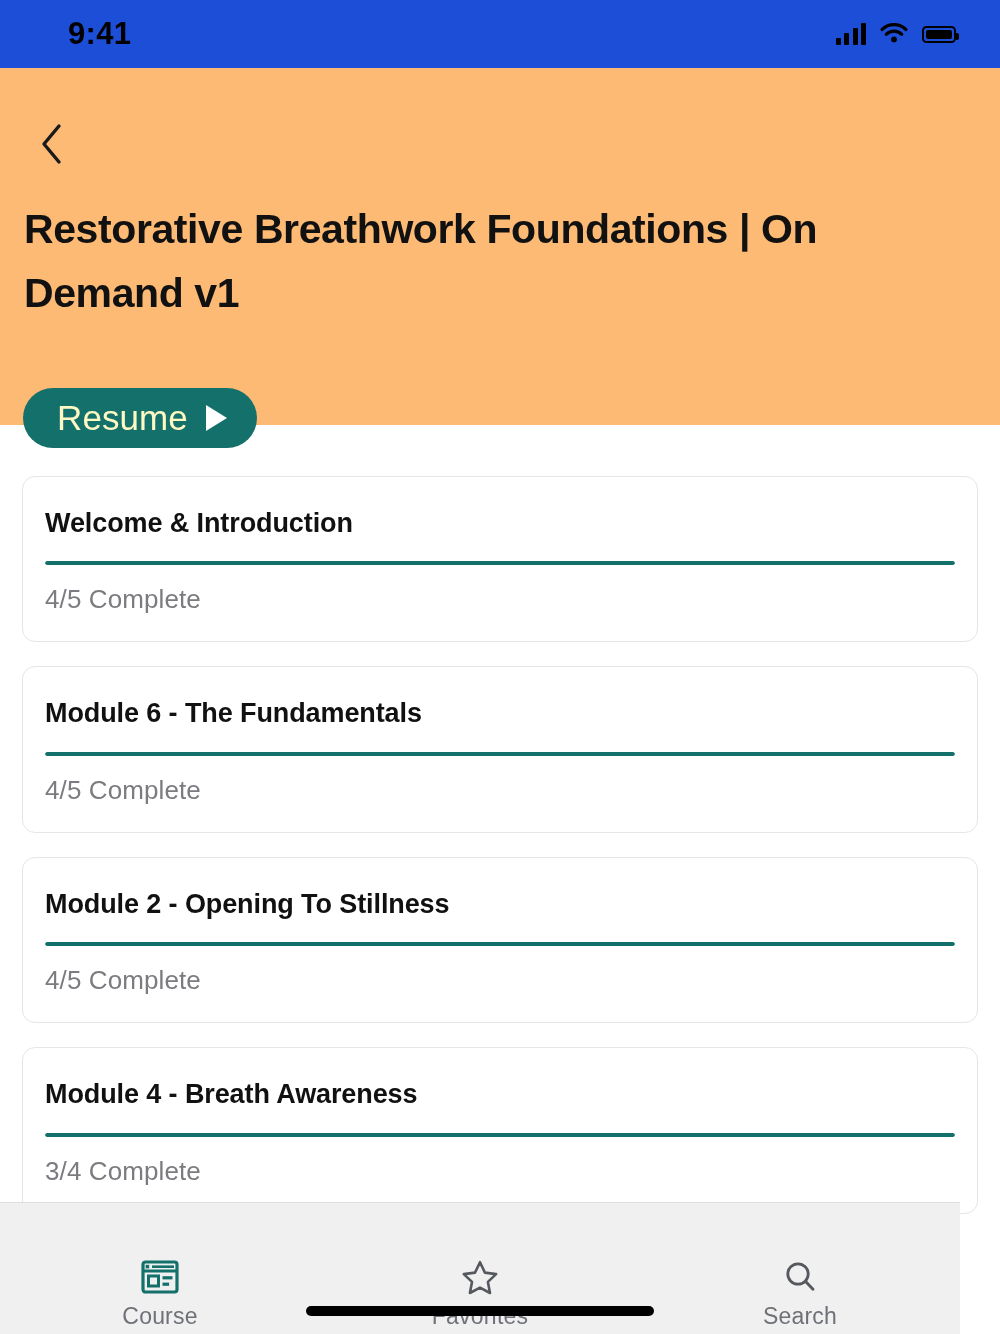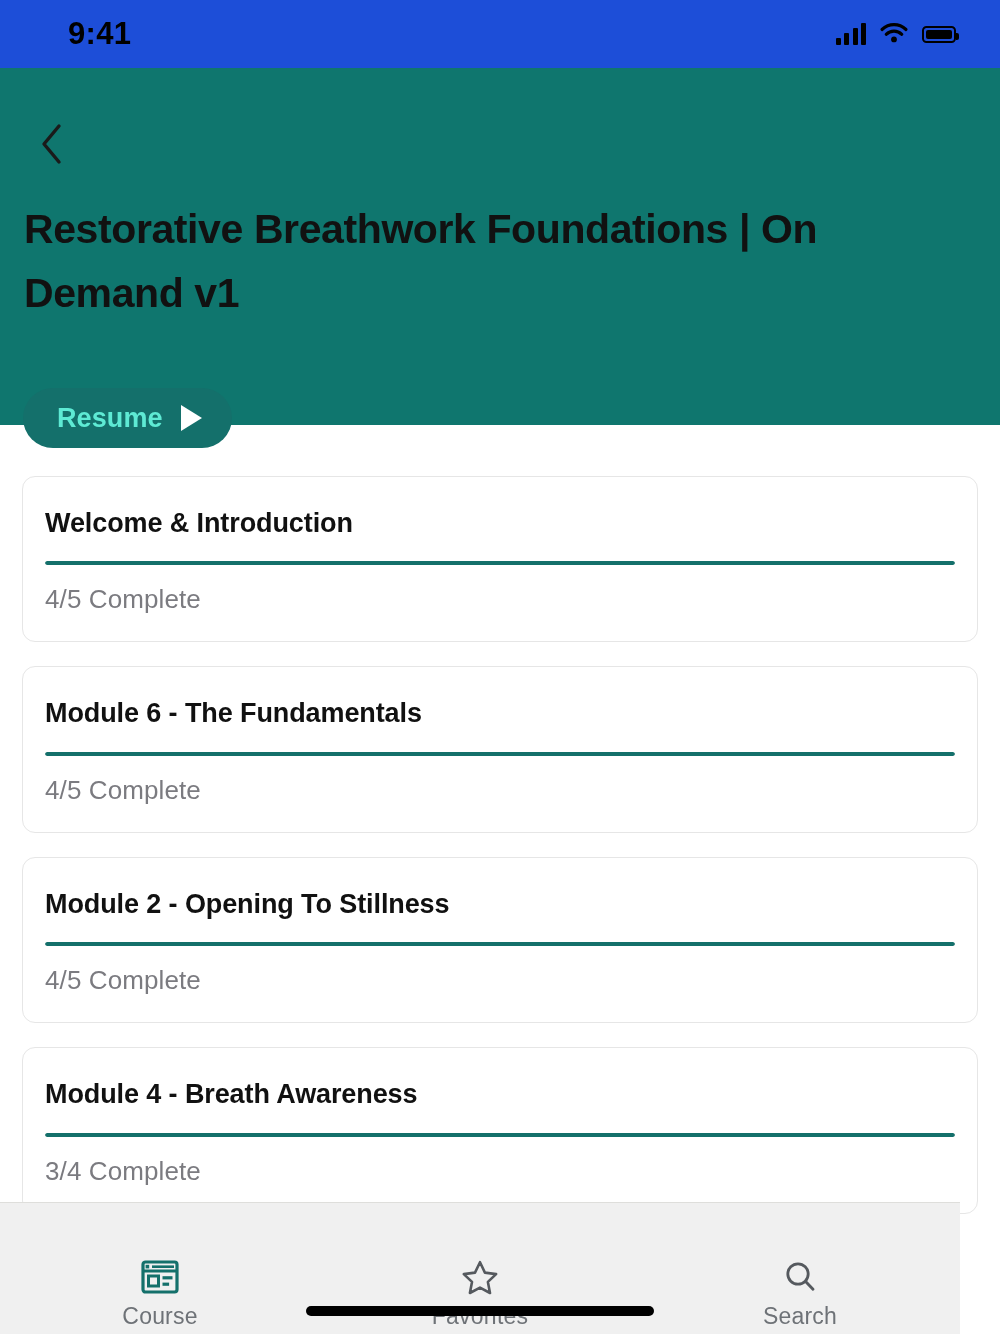--- a/index.html
+++ b/index.html
@@ -32,21 +32,21 @@
   }
   .batt::after {
     content:""; position:absolute; right:-4.5px; top:5px;
     width:2.5px; height:7px; background:#000; border-radius:0 2px 2px 0;
   }
   .batt span { display:block; width:100%; height:100%; background:#000; border-radius:2px; }
 
   
   .header {
     position:absolute; top:68px; left:0; width:1000px; height:357px;
-    background:#0f766e;
+    background:#fdba74;
   }
   .back-btn {
     position:absolute; left:24px; top:48px;
     width:56px; height:56px;
     display:flex; align-items:center; justify-content:center;
     cursor:pointer;
   }
   .back-btn svg { display:block; }
   .course-title {
     position:absolute; left:24px; top:130px; width:850px;
@@ -55,21 +55,21 @@
   }
 
   
   .resume-btn {
     position:absolute; left:23px; top:388px; z-index:5;
     height:60px; padding:0 30px 0 34px;
     background:#14706b; border-radius:30px; border:none;
     display:flex; align-items:center; gap:18px;
     cursor:pointer;
   }
-  .resume-label { font-size:27px; font-weight:700; color:#5eead4; letter-spacing:0.1px; }
+  .resume-label { font-size:35px; font-weight:400; color:#fef9c3; letter-spacing:0.1px; }
   .play-tri {
     width:0; height:0;
     border-left:21px solid #ffffff;
     border-top:13px solid transparent;
     border-bottom:13px solid transparent;
   }
 
   
   .module-list {
     position:absolute; left:0; top:476px; width:1000px;

